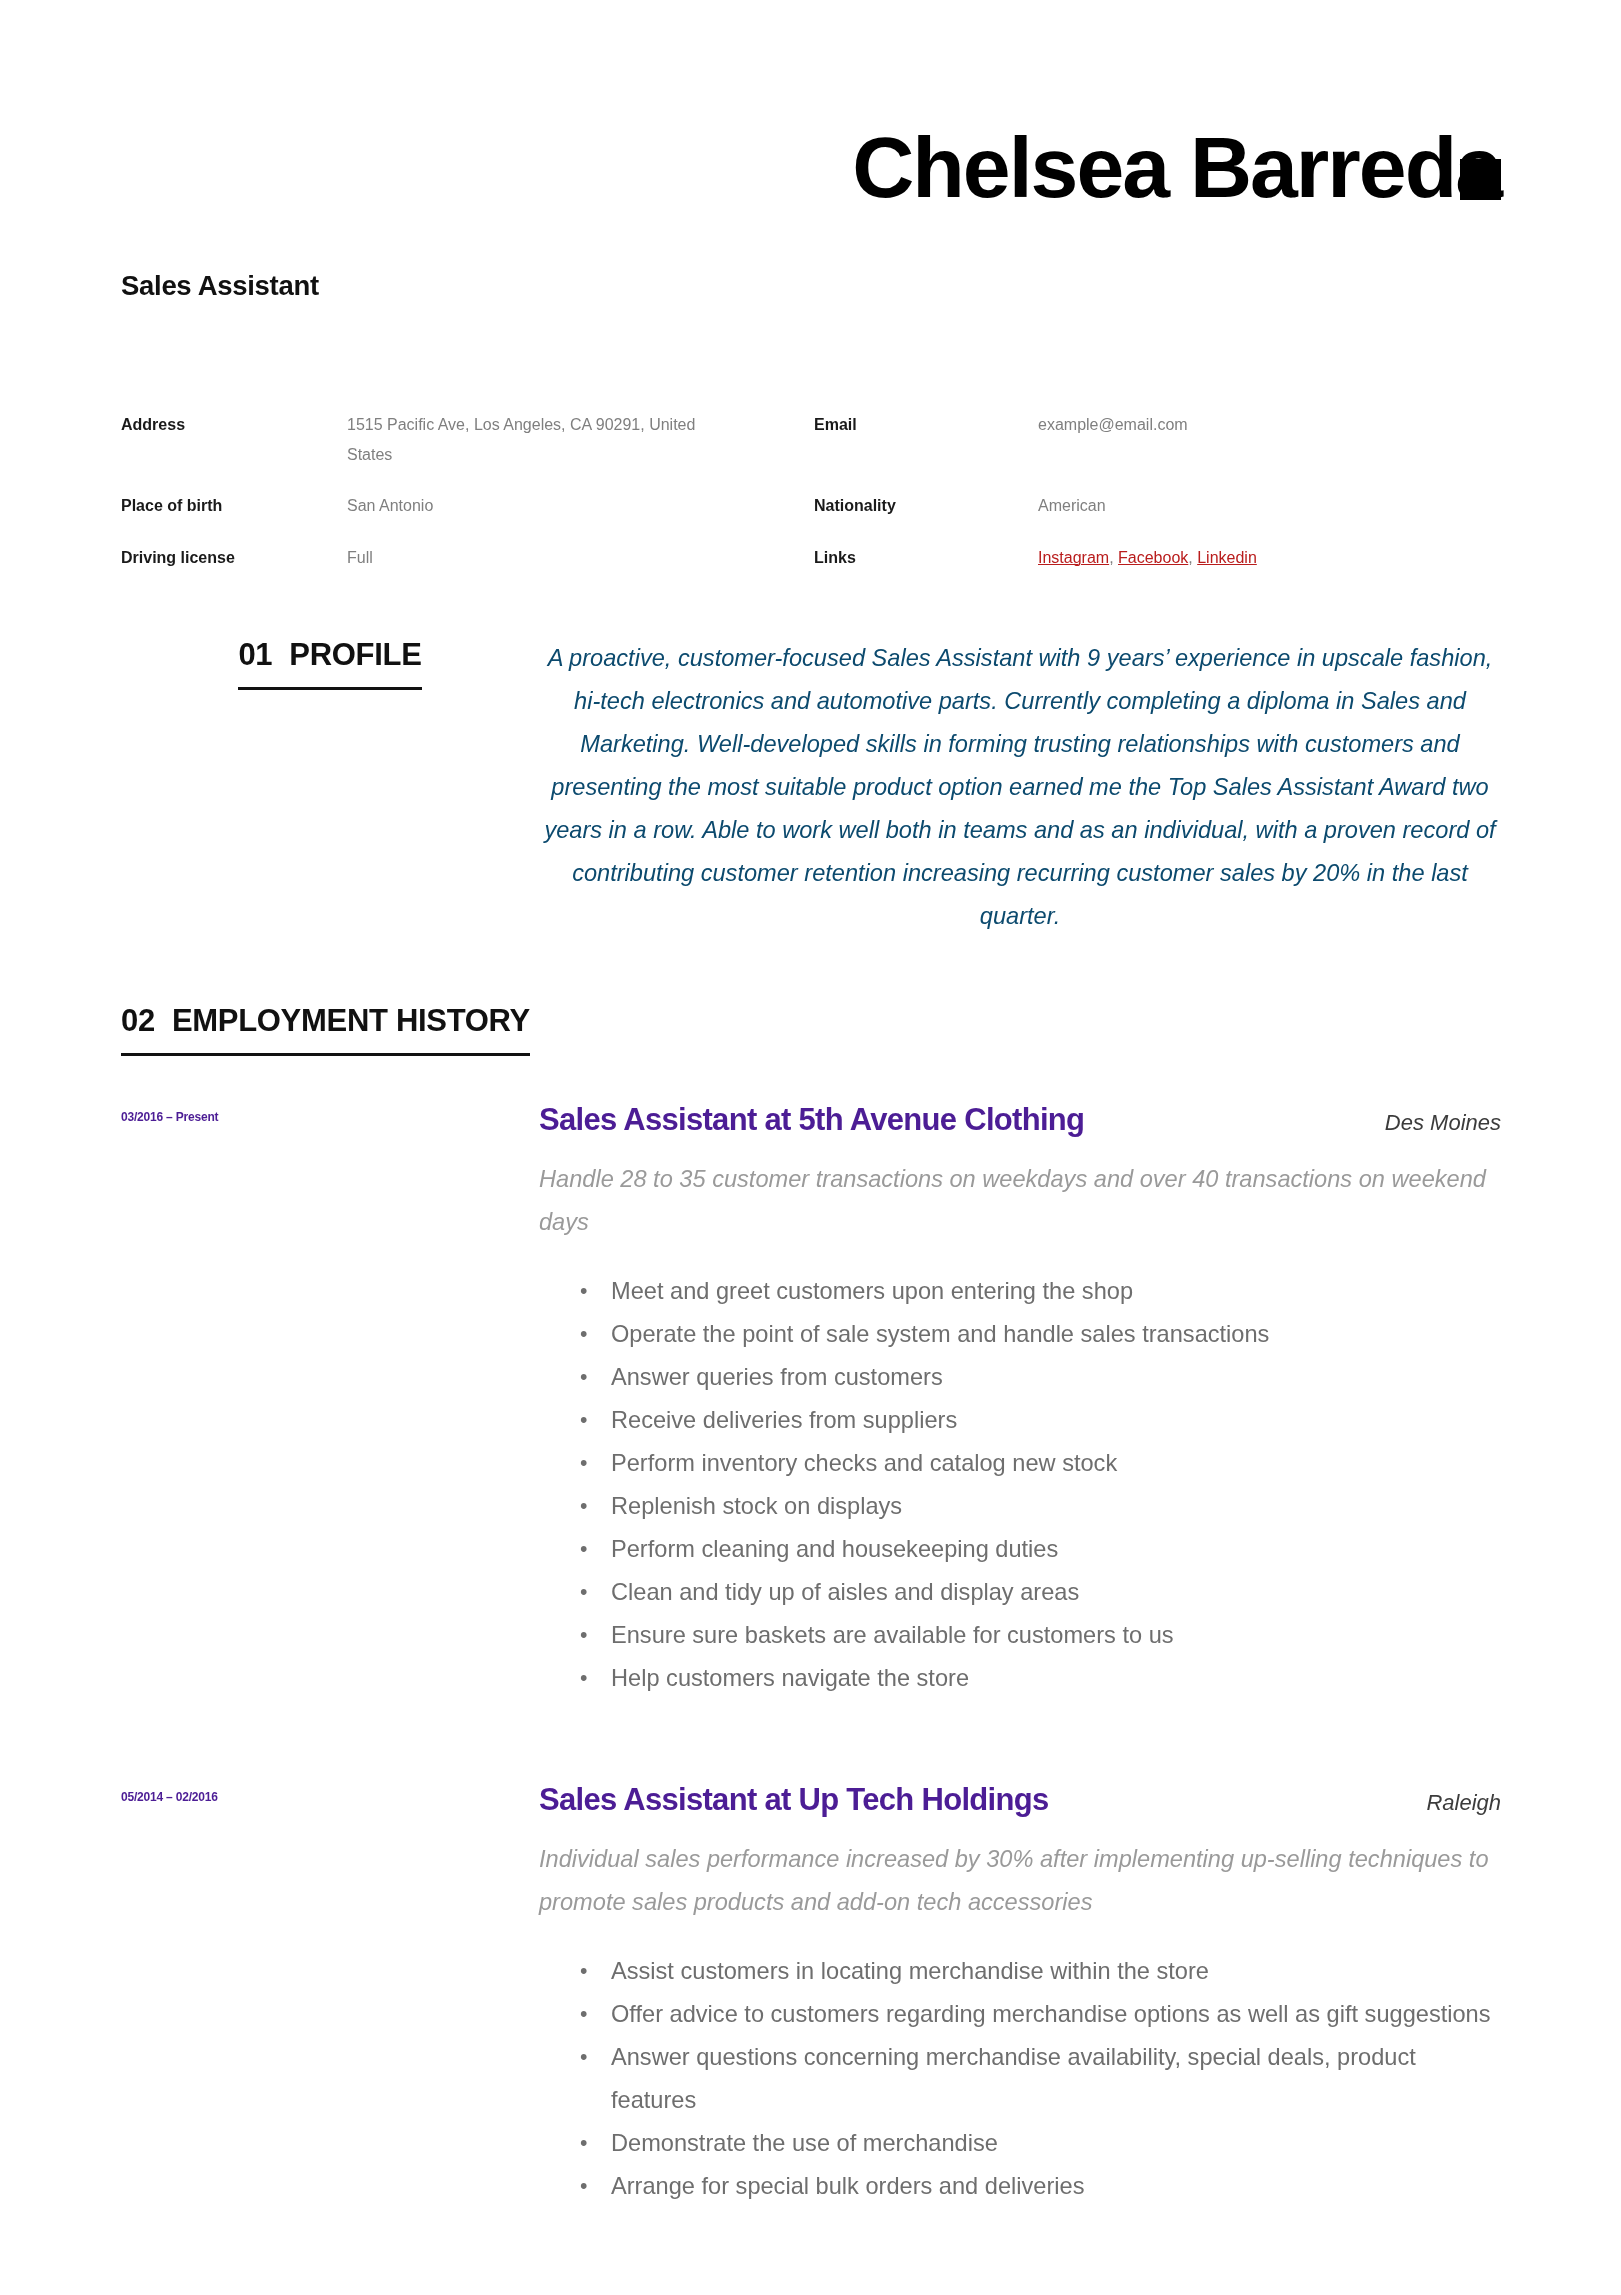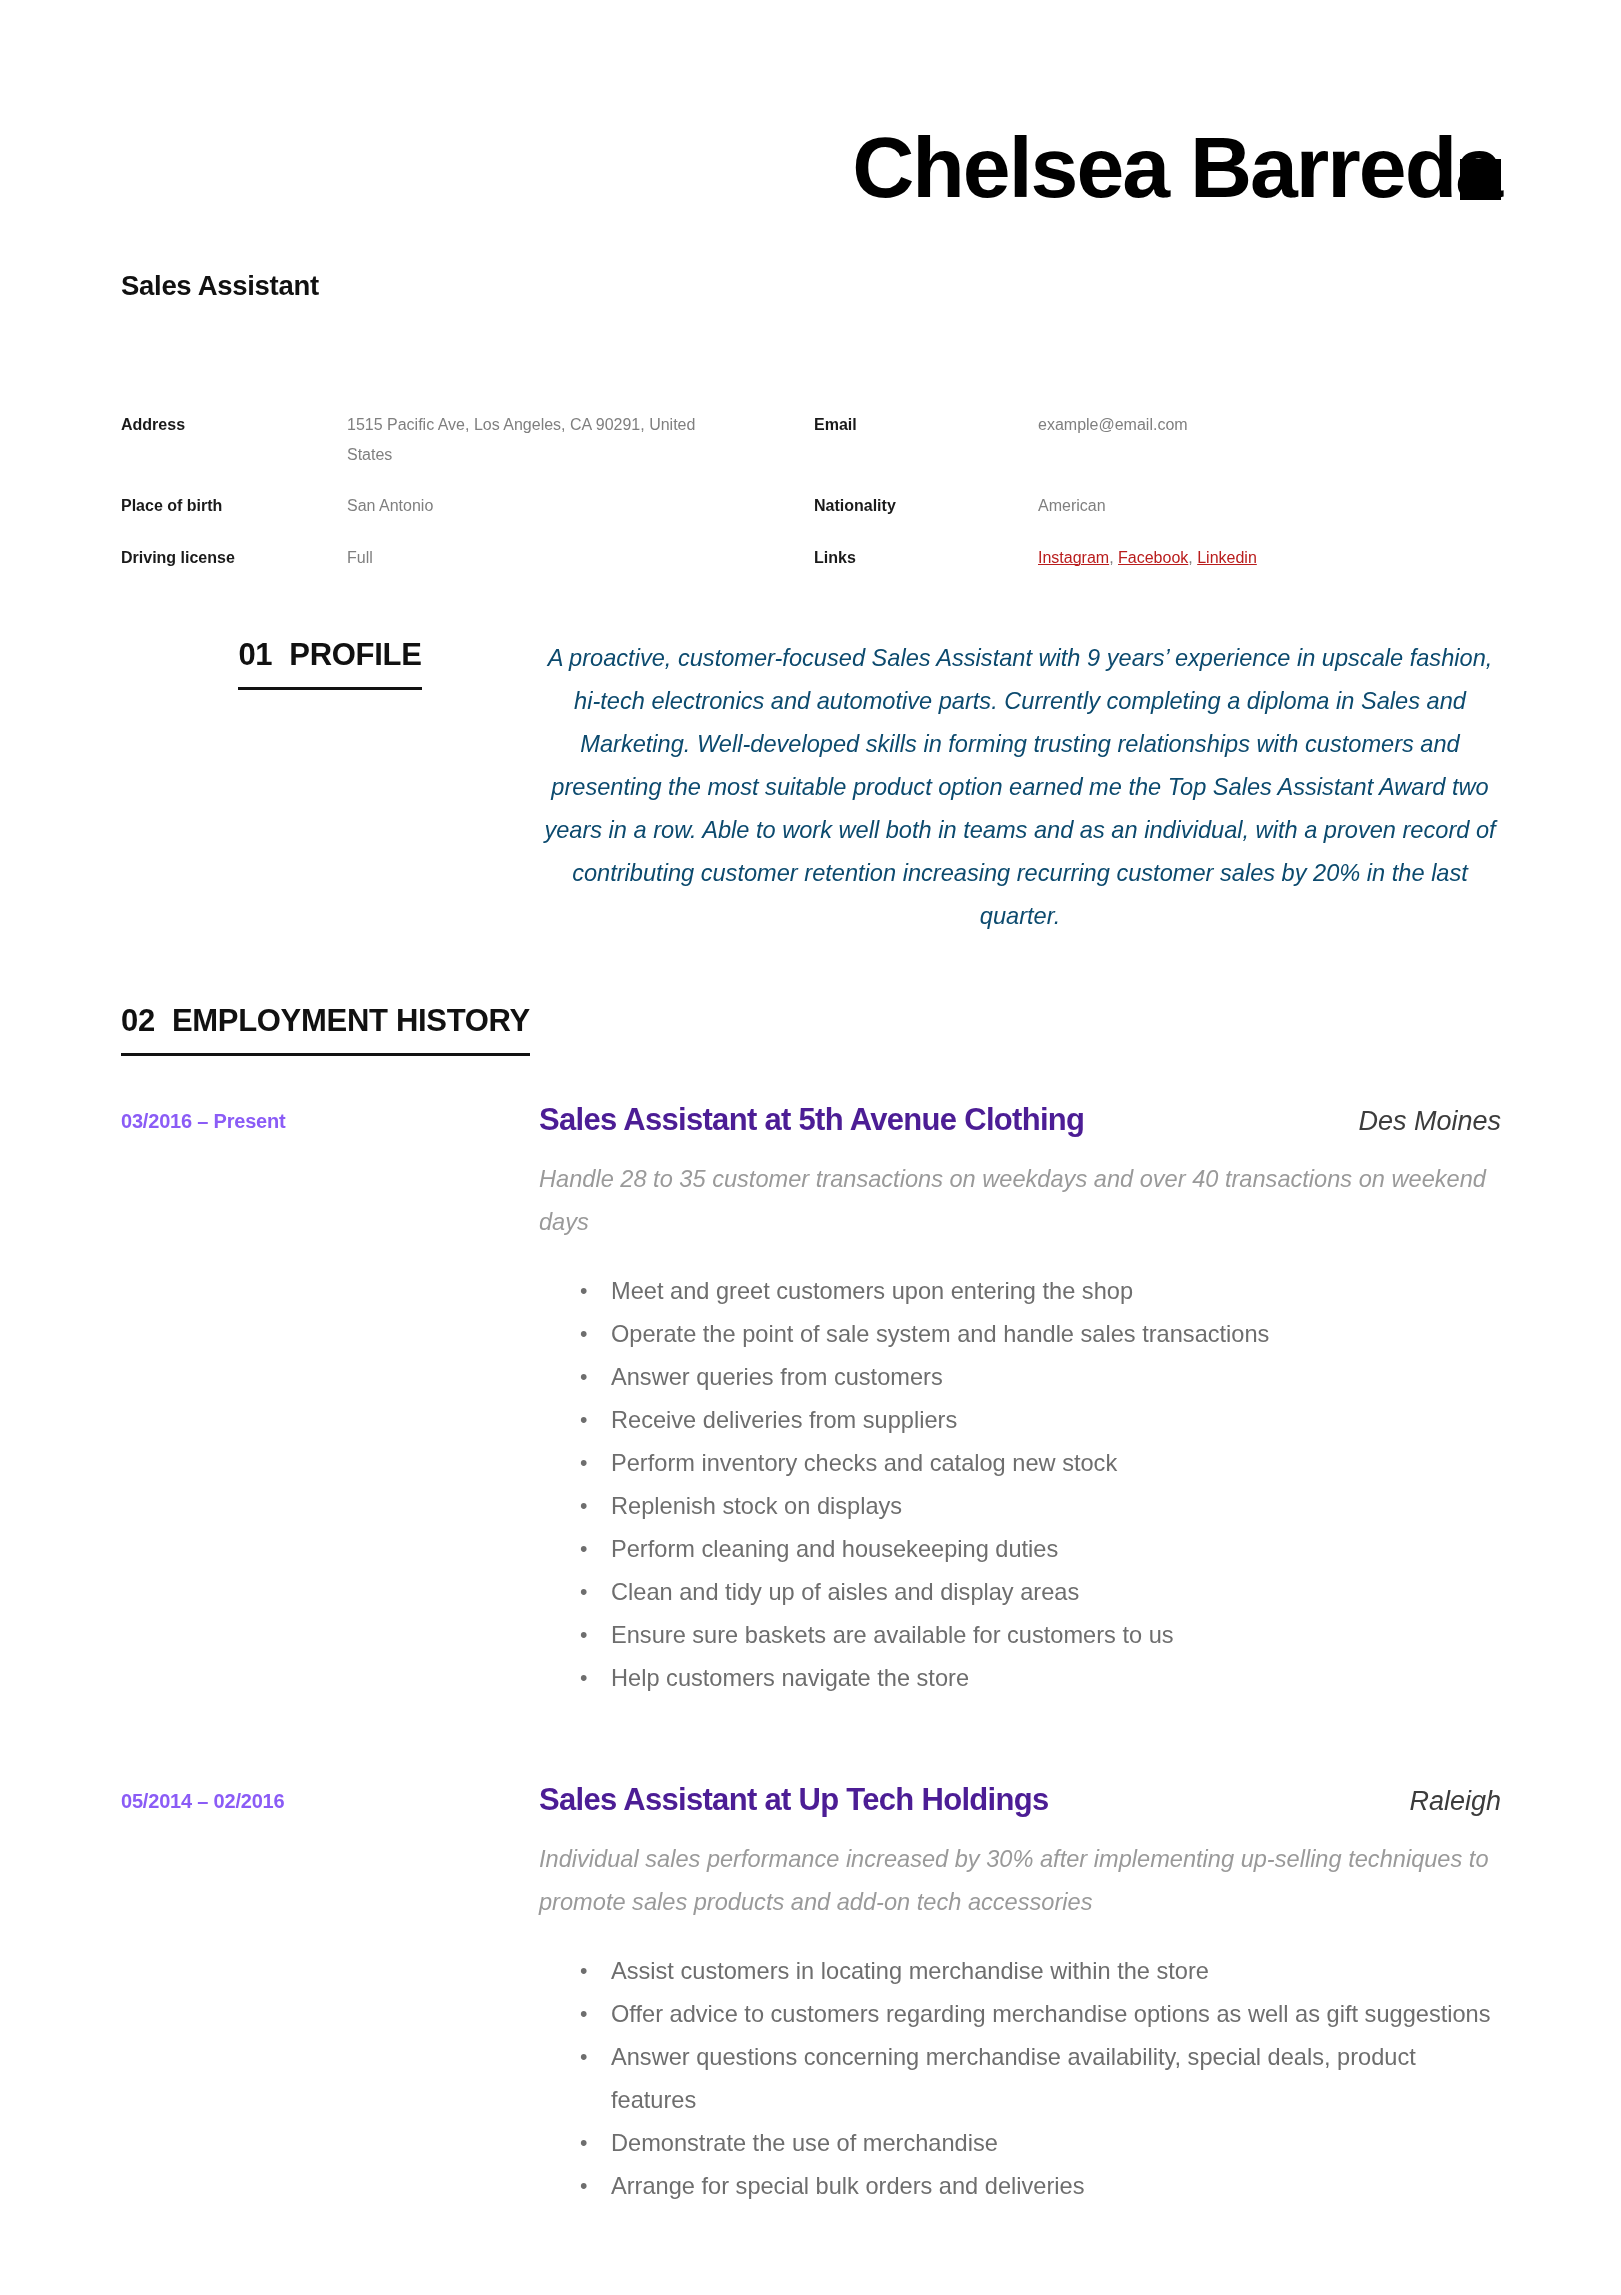--- a/index.html
+++ b/index.html
@@ -90,40 +90,40 @@
   .job {
     display: flex;
     align-items: flex-start;
     margin-top: 46px;
   }
   .job + .job { margin-top: 82px; }
   .job-dates {
     width: 418px;
     flex-shrink: 0;
     padding-top: 7.9px;
-    font-size: 20px;
+    font-size: 12px;
     font-weight: 700;
     letter-spacing: -0.2px;
-    color: #8b5cf6;
+    color: #4c1d95;
   }
   .job-content { flex: 1; min-width: 0; }
   .job-title-row {
     display: flex;
     justify-content: space-between;
     align-items: baseline;
   }
   .job-title {
     margin: 0;
     font-size: 31px;
     font-weight: 700;
     letter-spacing: -0.7px;
     color: #4c1d95;
   }
   .job-location {
-    font-size: 27px;
+    font-size: 22px;
     font-style: italic;
     color: #3c3c3c;
     white-space: nowrap;
     margin-left: 26px;
   }
   .job-summary {
     margin: 19.6px 0 0 0;
     font-size: 23.6px;
     font-style: italic;
     line-height: 43px;

